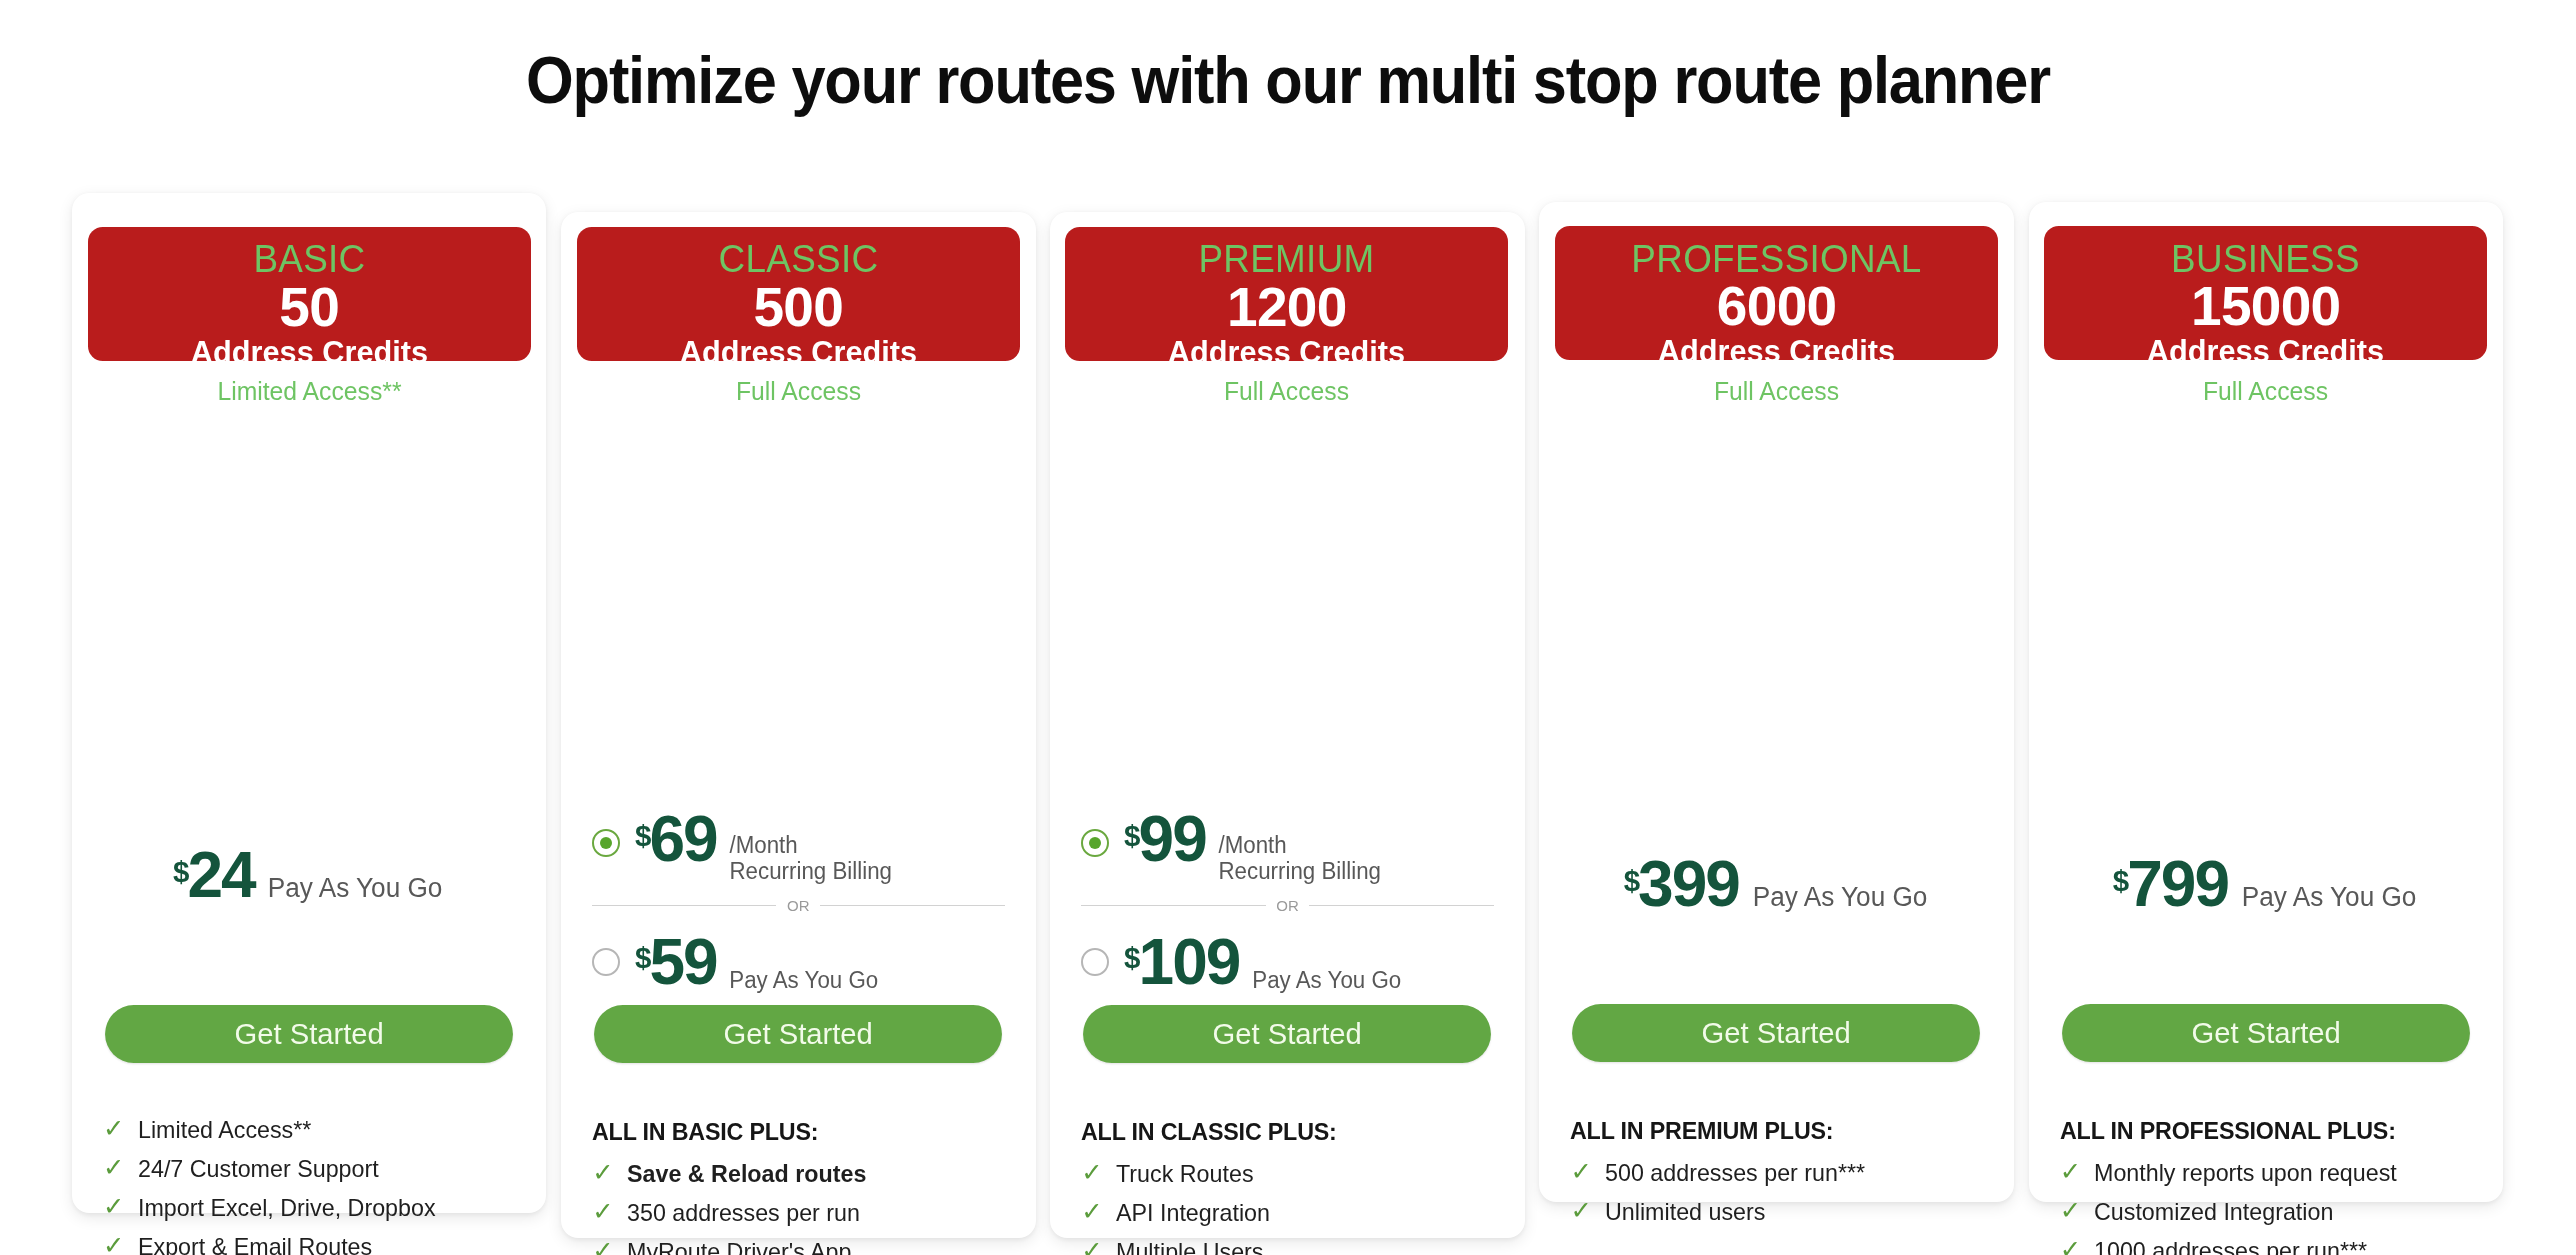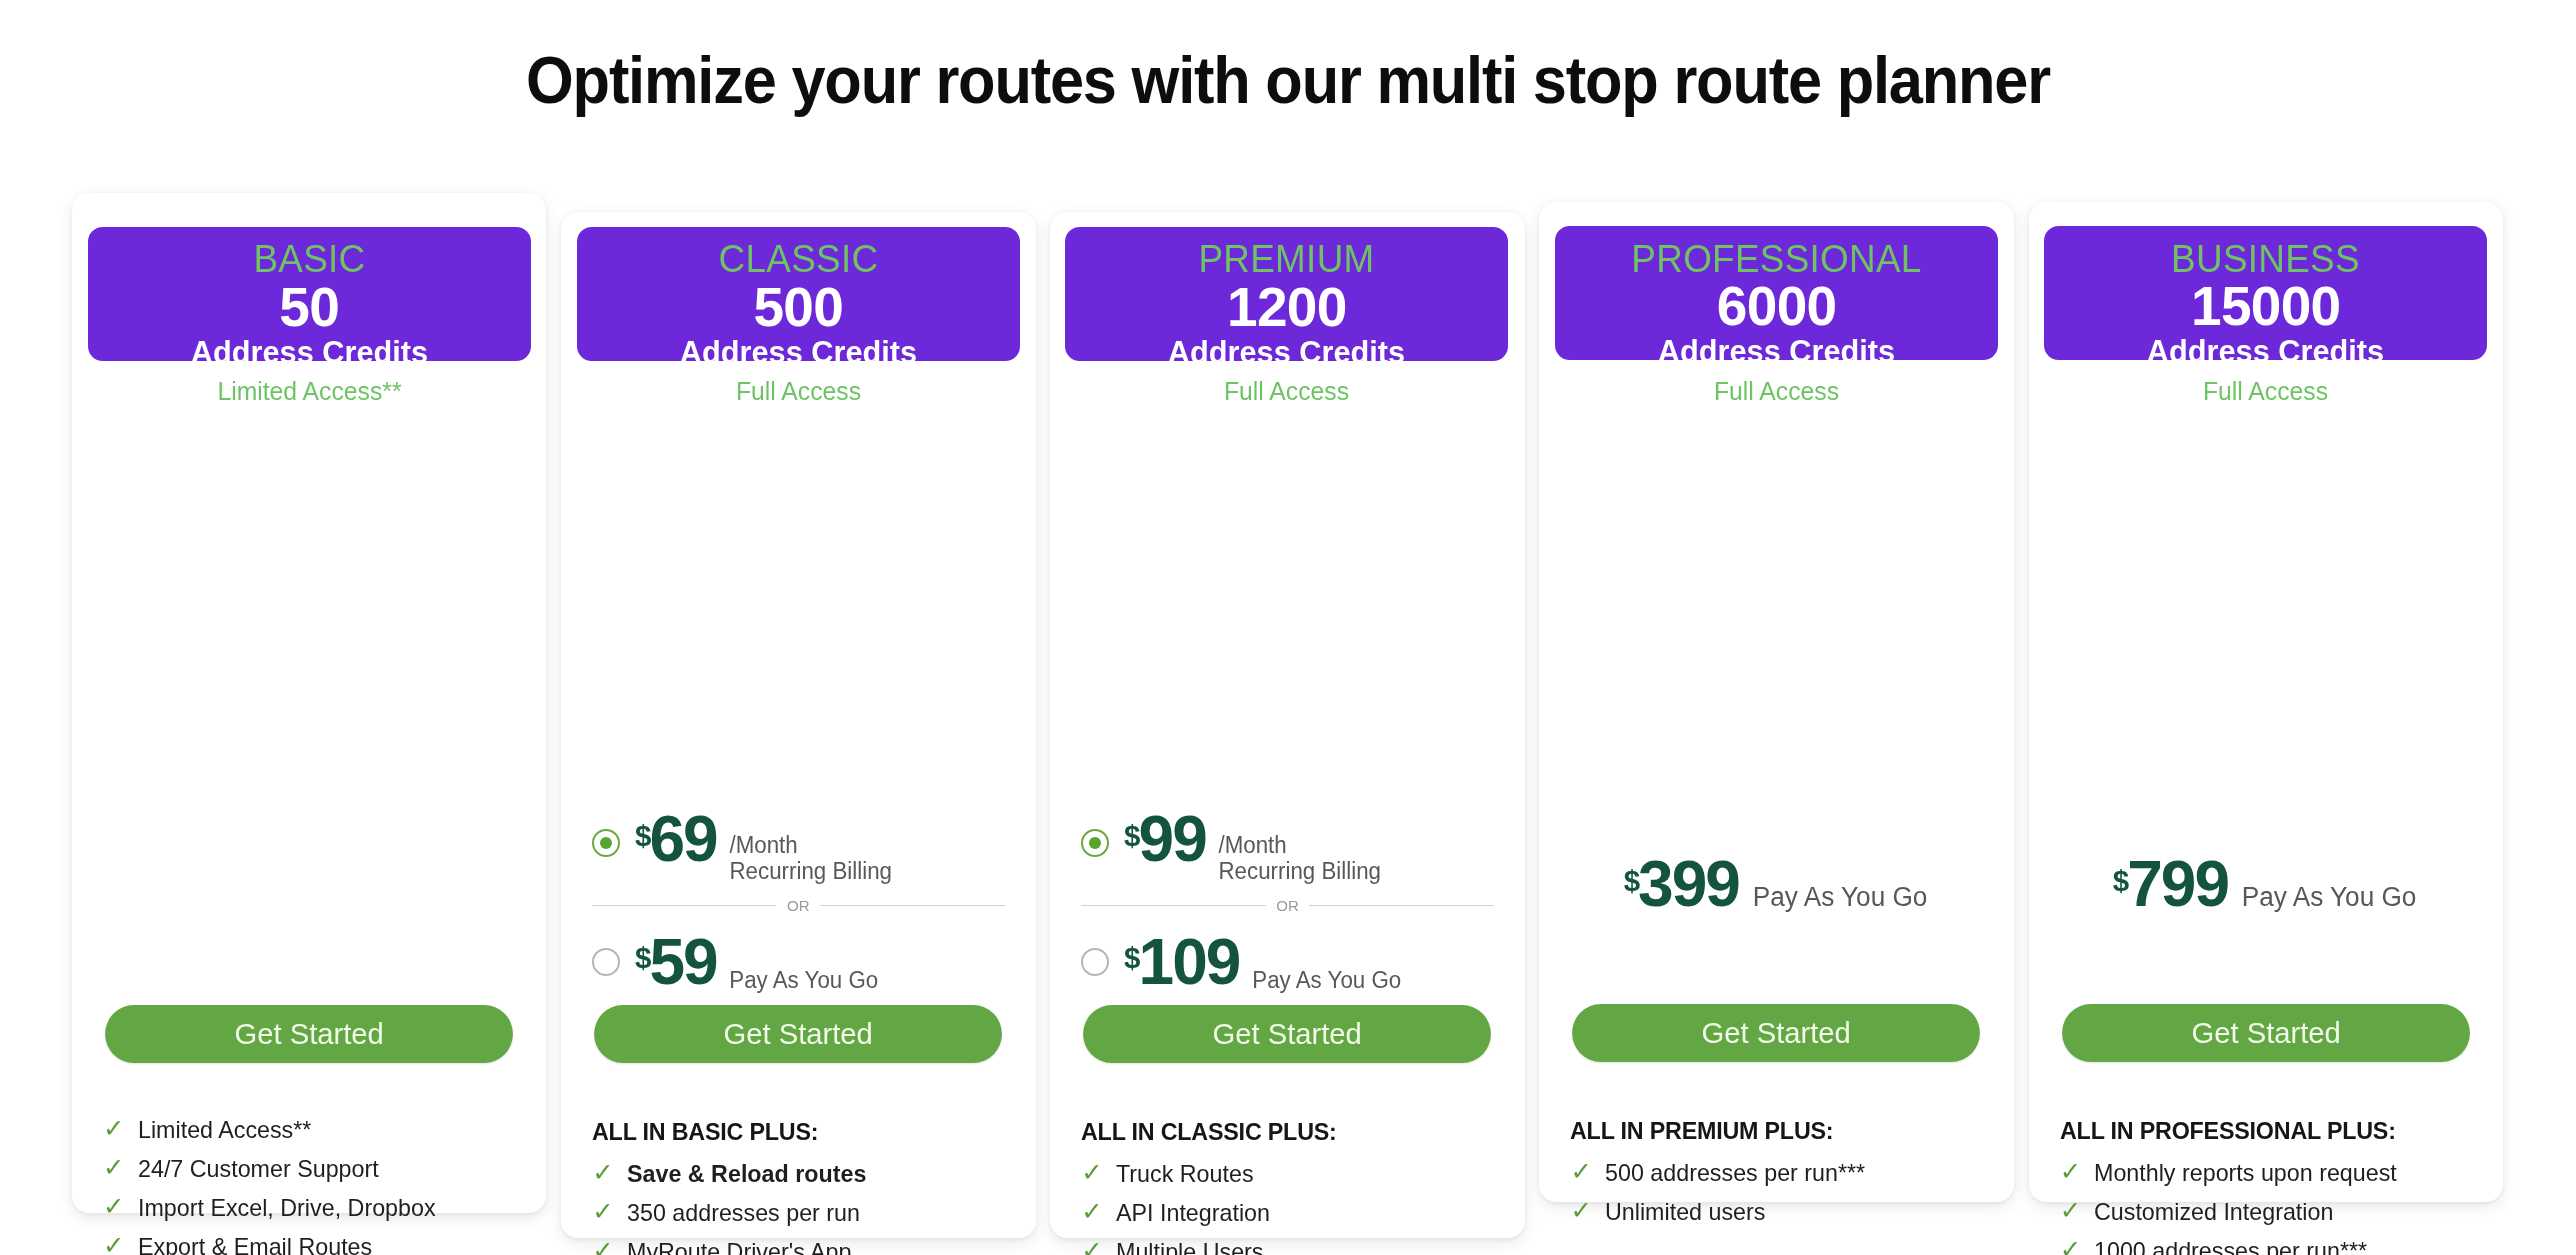--- a/index.html
+++ b/index.html
@@ -36,21 +36,21 @@
   }
   .card.c0{width:480px;height:1020px;margin-right:14.8px;margin-top:0;}
   .card.c1{width:480px;height:1026px;margin-right:14.8px;margin-top:19px;text-decoration:underline;}
   .card.c2{width:480px;height:1026px;margin-right:14.8px;margin-top:19px;}
   .card.c3{width:480px;height:1000px;margin-right:14.8px;margin-top:9.4px;}
   .card.c4{width:480px;height:1000px;margin-top:9.4px;}
 
   .plan-header{
     position:absolute;left:0;right:0;
     margin:0 auto;
-    background:#6d28d9;
+    background:#b91c1c;
     border-radius:14.8px;
     text-align:center;
     box-sizing:border-box;
     padding-top:13.4px;
   }
   .card.c0 .plan-header{width:443px;top:34px;height:134px;}
   .card.c1 .plan-header{width:443px;top:14.8px;height:134px;}
   .card.c2 .plan-header{width:443px;top:14.8px;height:134px;margin-left:15px;}
   .card.c3 .plan-header{width:443px;top:24px;height:134px;}
   .card.c4 .plan-header{width:443px;top:24px;height:134px;}
@@ -204,20 +204,23 @@
   <div class="cards">
 
     <div class="card c0">
       <div class="plan-header">
         <div class="plan-name">BASIC</div>
         <div class="plan-credits">50</div>
         <div class="plan-credits-label">Address Credits</div>
         <div class="plan-access">Limited Access**</div>
       </div>
 
+      <div class="price-single">
+        <span class="cur">$</span><span class="amt">24</span><span class="plabel">Pay As You Go</span>
+      </div>
 
       <div class="cta">Get Started</div>
 
       <div class="features">
         <div class="feat">
           <span class="check">✓</span>
           <span class="feat-text">Limited Access**</span>
         </div>
         <div class="feat">
           <span class="check">✓</span>

